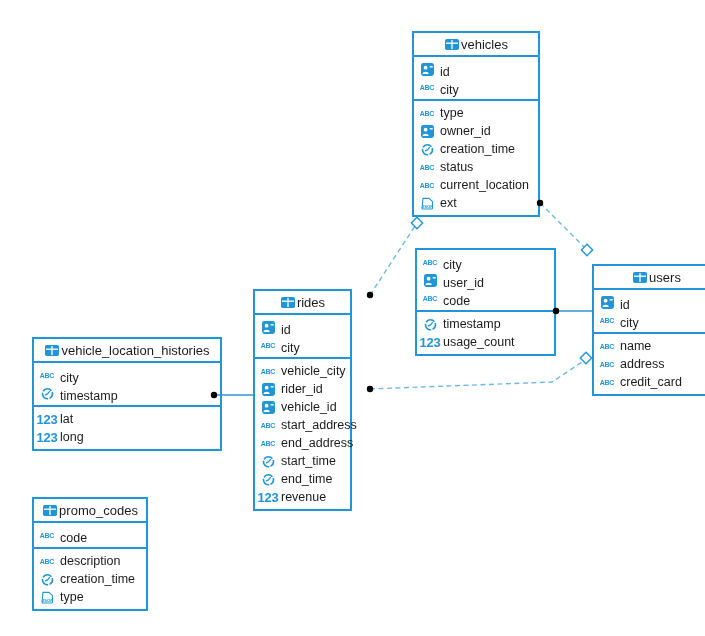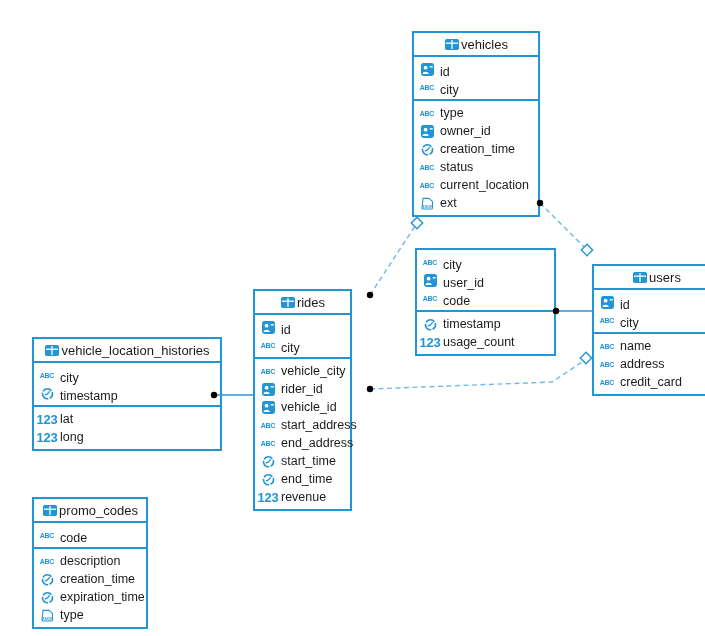--- a/index.html
+++ b/index.html
@@ -423,29 +423,20 @@
             <svg width="13" height="13" viewBox="0 0 13 13">
               <circle cx="6.5" cy="6.8" r="5" fill="none" stroke="var(--accent)" stroke-width="1.6" stroke-dasharray="9.5 1.4" stroke-dashoffset="4"></circle>
               <path d="M6.5 6.8 L8.4 4.6 M6.5 6.8 L4.4 7.9" stroke="var(--accent)" stroke-width="1.3" stroke-linecap="round" fill="none"></path>
             </svg>
           </span>
           <span class="lbl">creation_time</span>
         </div>
         <div class="row">
           <span class="icn">
             <svg width="13" height="13" viewBox="0 0 13 13">
-              <circle cx="6.5" cy="6.8" r="5" fill="none" stroke="var(--accent)" stroke-width="1.6" stroke-dasharray="9.5 1.4" stroke-dashoffset="4"></circle>
-              <path d="M6.5 6.8 L8.4 4.6 M6.5 6.8 L4.4 7.9" stroke="var(--accent)" stroke-width="1.3" stroke-linecap="round" fill="none"></path>
-            </svg>
-          </span>
-          <span class="lbl">expiration_time</span>
-        </div>
-        <div class="row">
-          <span class="icn">
-            <svg width="13" height="13" viewBox="0 0 13 13">
               <path d="M2 1.4 h6.1 l3.4 3.2 v6.4 q0 1 -1 1 h-8.5 q-1 0 -1 -1 z" fill="#fff" stroke="var(--accent)" stroke-width="1.1" stroke-linejoin="round"></path>
               <text x="6.5" y="11" font-size="4.2" text-anchor="middle" fill="var(--accent)" font-weight="bold" font-family="Liberation Sans, sans-serif">JSON</text>
             </svg>
           </span>
           <span class="lbl">type</span>
         </div>
       </div>
     </div>
   </div>
 

